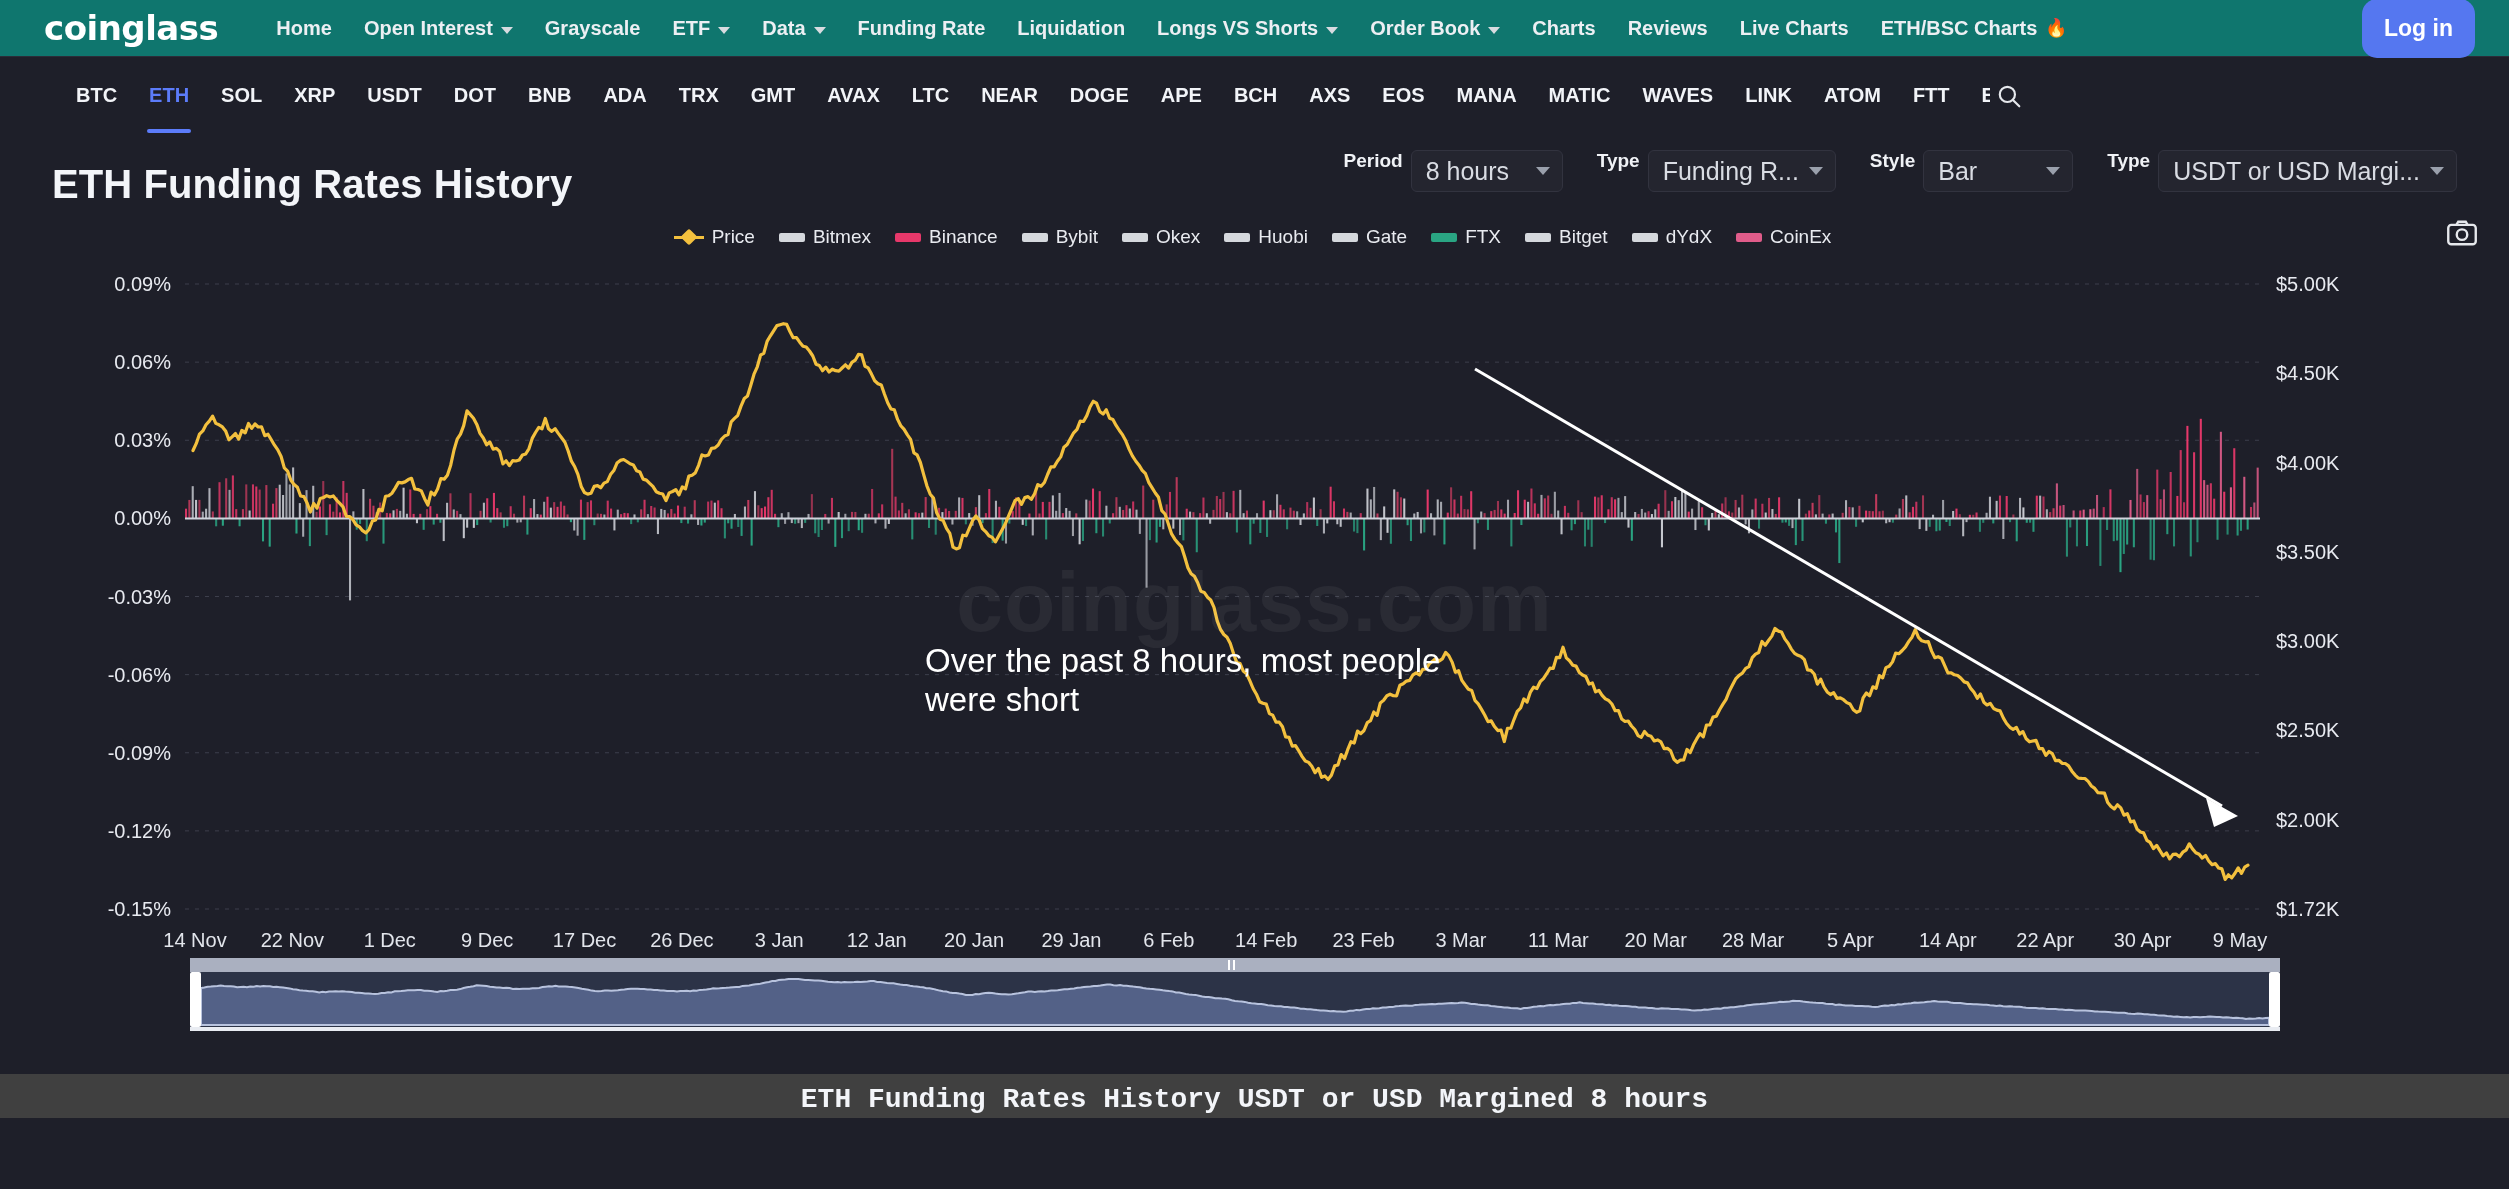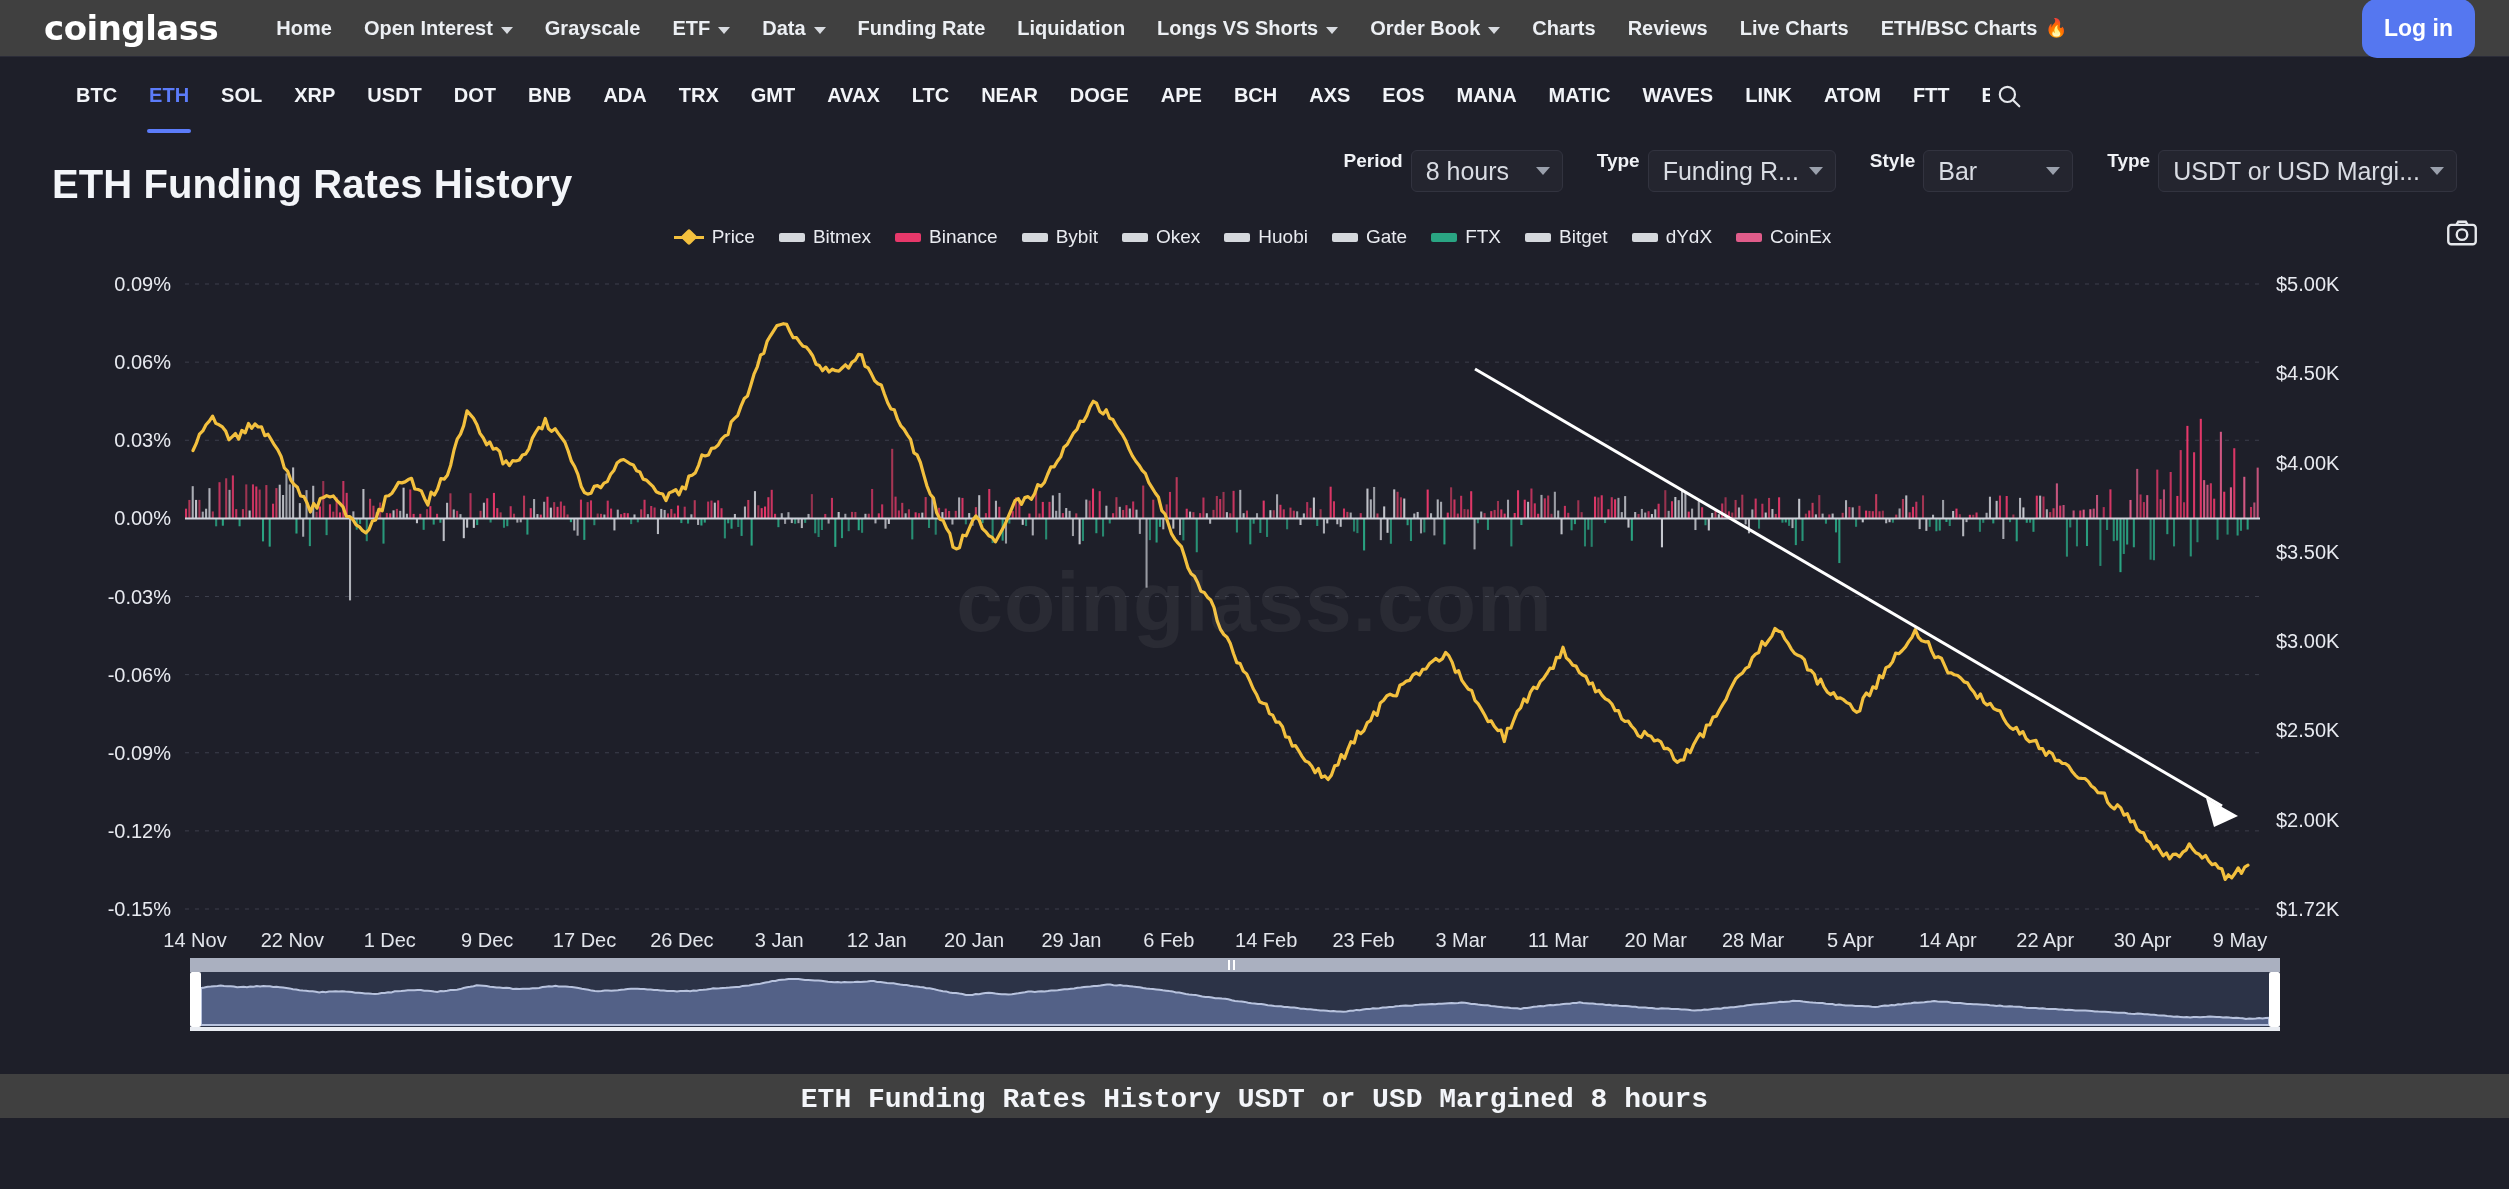--- a/index.html
+++ b/index.html
@@ -6,21 +6,21 @@
   html, body {
     width: 2509px; height: 1189px;
     background: #16161a;
     font-family: "Liberation Sans", sans-serif;
     overflow: hidden;
   }
 
   
   .topnav {
     height: 56px;
-    background: #404040;
+    background: #0f766e;
     display: flex;
     align-items: center;
     padding: 0 34px 0 44px;
     position: relative;
     z-index: 30;
   }
   .brand {
     font-size: 34px;
     font-weight: 700;
     color: #ffffff;
@@ -1104,18 +1104,19 @@
         <rect x="1233" y="706" width="2" height="10" fill="#ffffff"></rect>
         <rect x="190" y="718" width="2090" height="55" fill="#2c3347"></rect>
         <path id="minipath" fill="#5b6a93" fill-opacity="0.85" stroke="#b8c3de" stroke-width="2" d="M201,771L201.0,734.0L204.3,733.5L207.6,732.8L210.8,732.6L214.1,732.2L217.4,731.9L220.7,731.5L224.0,732.1L227.3,732.2L230.5,732.3L233.8,732.6L237.1,733.2L240.4,733.0L243.7,732.8L247.0,733.2L250.2,732.6L253.5,732.7L256.8,732.1L260.1,732.4L263.4,732.1L266.7,732.3L269.9,732.3L273.2,732.9L276.5,732.8L279.8,733.2L283.1,733.6L286.3,734.0L289.6,734.4L292.9,735.3L296.2,735.5L299.5,736.2L302.8,736.5L306.0,736.7L309.3,737.3L312.6,737.3L315.9,737.8L319.2,738.4L322.5,737.8L325.7,738.2L329.0,737.5L332.3,737.4L335.6,737.3L338.9,737.4L342.1,737.3L345.4,737.6L348.7,737.8L352.0,738.1L355.3,738.8L358.6,738.8L361.8,739.0L365.1,739.4L368.4,739.5L371.7,739.8L375.0,739.9L378.3,739.7L381.5,739.1L384.8,739.0L388.1,738.2L391.4,738.4L394.7,737.3L398.0,737.3L401.2,737.1L404.5,736.7L407.8,736.3L411.1,736.3L414.4,736.3L417.6,736.1L420.9,736.0L424.2,736.8L427.5,736.8L430.8,736.9L434.1,737.5L437.3,737.9L440.6,737.0L443.9,737.2L447.2,736.8L450.5,736.0L453.8,736.1L457.0,735.8L460.3,735.1L463.6,734.0L466.9,733.2L470.2,732.8L473.5,732.2L476.7,731.2L480.0,731.4L483.3,731.7L486.6,732.1L489.9,732.8L493.1,733.1L496.4,733.6L499.7,733.4L503.0,733.9L506.3,733.8L509.6,734.1L512.8,735.0L516.1,734.8L519.4,735.1L522.7,734.7L526.0,734.8L529.3,734.7L532.5,734.3L535.8,734.3L539.1,733.9L542.4,733.1L545.7,732.7L548.9,732.3L552.2,732.4L555.5,731.7L558.8,732.4L562.1,732.6L565.4,732.4L568.6,732.8L571.9,733.1L575.2,733.4L578.5,734.0L581.8,734.8L585.1,735.2L588.3,735.7L591.6,736.6L594.9,737.0L598.2,737.2L601.5,737.1L604.8,736.6L608.0,736.5L611.3,736.7L614.6,736.4L617.9,736.3L621.2,735.7L624.4,735.5L627.7,734.9L631.0,734.7L634.3,734.7L637.6,734.8L640.9,735.0L644.1,735.0L647.4,735.5L650.7,735.6L654.0,736.1L657.3,736.1L660.6,736.4L663.8,736.6L667.1,737.0L670.4,737.1L673.7,737.1L677.0,737.6L680.3,737.1L683.5,737.0L686.8,736.8L690.1,737.2L693.4,736.6L696.7,736.8L699.9,735.9L703.2,735.8L706.5,735.6L709.8,735.1L713.1,734.3L716.4,734.4L719.6,734.3L722.9,733.9L726.2,733.8L729.5,733.6L732.8,733.2L736.1,733.0L739.3,732.9L742.6,731.9L745.9,731.7L749.2,731.5L752.5,730.8L755.7,730.3L759.0,730.1L762.3,729.3L765.6,728.5L768.9,728.0L772.2,727.1L775.4,727.0L778.7,726.1L782.0,725.7L785.3,725.4L788.6,725.0L791.9,724.9L795.1,724.9L798.4,724.9L801.7,725.4L805.0,725.9L808.3,725.9L811.6,726.2L814.8,726.5L818.1,726.5L821.4,726.8L824.7,727.2L828.0,727.8L831.2,727.9L834.5,728.3L837.8,728.0L841.1,728.4L844.4,728.1L847.7,728.3L850.9,728.3L854.2,728.1L857.5,727.8L860.8,728.1L864.1,727.7L867.4,727.5L870.6,727.1L873.9,727.1L877.2,727.9L880.5,728.1L883.8,728.5L887.1,729.0L890.3,729.2L893.6,729.3L896.9,729.9L900.2,730.6L903.5,731.0L906.7,731.1L910.0,731.8L913.3,732.2L916.6,732.5L919.9,732.9L923.2,733.2L926.4,734.2L929.7,734.3L933.0,734.9L936.3,735.8L939.6,736.6L942.9,737.2L946.1,737.4L949.4,738.5L952.7,739.0L956.0,739.1L959.3,739.6L962.5,740.0L965.8,741.0L969.1,741.1L972.4,741.0L975.7,740.1L979.0,740.2L982.2,739.6L985.5,739.1L988.8,738.7L992.1,739.0L995.4,739.6L998.7,739.9L1001.9,740.2L1005.2,740.3L1008.5,740.6L1011.8,740.2L1015.1,739.7L1018.4,739.3L1021.6,738.7L1024.9,738.2L1028.2,737.6L1031.5,737.5L1034.8,737.9L1038.0,737.4L1041.3,737.3L1044.6,737.5L1047.9,737.1L1051.2,736.5L1054.5,736.6L1057.7,736.3L1061.0,735.7L1064.3,735.2L1067.6,735.2L1070.9,734.8L1074.2,734.5L1077.4,733.8L1080.7,733.6L1084.0,733.1L1087.3,732.7L1090.6,732.5L1093.9,731.9L1097.1,731.9L1100.4,731.5L1103.7,730.9L1107.0,730.5L1110.3,730.6L1113.5,731.2L1116.8,731.4L1120.1,731.1L1123.4,731.7L1126.7,731.8L1130.0,732.2L1133.2,732.6L1136.5,732.9L1139.8,733.3L1143.1,733.9L1146.4,734.4L1149.7,734.8L1152.9,735.1L1156.2,735.4L1159.5,735.7L1162.8,736.3L1166.1,736.7L1169.3,737.1L1172.6,737.4L1175.9,738.4L1179.2,738.6L1182.5,739.3L1185.8,740.0L1189.0,740.4L1192.3,740.7L1195.6,740.9L1198.9,741.7L1202.2,742.5L1205.5,742.9L1208.7,743.1L1212.0,743.5L1215.3,744.2L1218.6,744.2L1221.9,744.6L1225.2,744.8L1228.4,745.3L1231.7,746.3L1235.0,746.9L1238.3,747.3L1241.6,747.5L1244.8,747.9L1248.1,748.7L1251.4,749.3L1254.7,749.4L1258.0,749.9L1261.3,750.1L1264.5,750.6L1267.8,751.2L1271.1,751.6L1274.4,752.1L1277.7,752.2L1281.0,752.3L1284.2,753.0L1287.5,753.1L1290.8,753.6L1294.1,753.6L1297.4,753.9L1300.7,754.7L1303.9,754.7L1307.2,755.3L1310.5,755.3L1313.8,755.7L1317.1,756.1L1320.3,756.4L1323.6,756.5L1326.9,756.8L1330.2,757.3L1333.5,756.9L1336.8,757.6L1340.0,757.5L1343.3,757.7L1346.6,757.4L1349.9,756.8L1353.2,756.7L1356.5,755.9L1359.7,756.2L1363.0,755.6L1366.3,755.0L1369.6,755.1L1372.9,754.2L1376.1,754.4L1379.4,754.2L1382.7,753.6L1386.0,753.5L1389.3,752.9L1392.6,753.1L1395.8,752.2L1399.1,752.0L1402.4,751.7L1405.7,751.6L1409.0,751.7L1412.3,751.7L1415.5,750.9L1418.8,750.8L1422.1,750.6L1425.4,750.6L1428.7,750.2L1432.0,750.0L1435.2,750.2L1438.5,749.8L1441.8,749.8L1445.1,749.4L1448.4,749.2L1451.6,749.0L1454.9,749.2L1458.2,749.0L1461.5,748.6L1464.8,748.8L1468.1,749.3L1471.3,750.0L1474.6,749.9L1477.9,750.6L1481.2,750.9L1484.5,751.2L1487.8,751.3L1491.0,752.0L1494.3,752.3L1497.6,752.7L1500.9,753.1L1504.2,753.6L1507.5,753.5L1510.7,753.9L1514.0,754.2L1517.3,754.2L1520.6,755.0L1523.9,754.1L1527.1,754.0L1530.4,753.4L1533.7,752.8L1537.0,752.6L1540.3,751.9L1543.6,752.2L1546.8,751.4L1550.1,751.1L1553.4,751.2L1556.7,750.7L1560.0,750.5L1563.3,750.1L1566.5,749.7L1569.8,749.7L1573.1,748.9L1576.4,749.0L1579.7,748.2L1582.9,749.0L1586.2,749.2L1589.5,749.5L1592.8,749.6L1596.1,750.0L1599.4,750.2L1602.6,750.3L1605.9,750.9L1609.2,750.8L1612.5,751.4L1615.8,751.3L1619.1,751.7L1622.3,751.9L1625.6,752.0L1628.9,752.3L1632.2,752.8L1635.5,752.8L1638.8,753.4L1642.0,753.6L1645.3,753.5L1648.6,753.9L1651.9,754.1L1655.2,754.6L1658.4,754.7L1661.7,754.3L1665.0,754.6L1668.3,754.6L1671.6,755.0L1674.9,754.9L1678.1,755.0L1681.4,755.5L1684.7,755.5L1688.0,755.7L1691.3,756.3L1694.6,756.5L1697.8,756.3L1701.1,756.3L1704.4,755.6L1707.7,755.8L1711.0,755.2L1714.3,754.8L1717.5,754.4L1720.8,754.7L1724.1,753.8L1727.4,753.8L1730.7,753.2L1733.9,753.2L1737.2,752.7L1740.5,752.3L1743.8,752.0L1747.1,751.3L1750.4,750.9L1753.6,750.5L1756.9,750.2L1760.2,750.1L1763.5,749.7L1766.8,749.6L1770.1,749.0L1773.3,748.7L1776.6,748.6L1779.9,747.8L1783.2,748.1L1786.5,747.7L1789.7,747.4L1793.0,746.8L1796.3,747.0L1799.6,747.1L1802.9,747.6L1806.2,747.9L1809.4,748.3L1812.7,748.6L1816.0,748.8L1819.3,748.9L1822.6,749.1L1825.9,749.8L1829.1,749.9L1832.4,750.1L1835.7,750.9L1839.0,750.5L1842.3,751.1L1845.6,751.4L1848.8,751.6L1852.1,751.5L1855.4,751.9L1858.7,751.9L1862.0,752.0L1865.2,752.2L1868.5,752.3L1871.8,752.7L1875.1,752.9L1878.4,752.8L1881.7,751.9L1884.9,751.5L1888.2,751.7L1891.5,751.1L1894.8,751.2L1898.1,750.2L1901.4,750.4L1904.6,749.7L1907.9,749.6L1911.2,749.3L1914.5,748.6L1917.8,748.7L1921.1,748.4L1924.3,748.2L1927.6,747.8L1930.9,747.5L1934.2,746.9L1937.5,747.5L1940.7,747.7L1944.0,747.8L1947.3,747.8L1950.6,748.5L1953.9,749.0L1957.2,748.9L1960.4,749.0L1963.7,749.5L1967.0,750.0L1970.3,750.0L1973.6,750.2L1976.9,750.2L1980.1,750.4L1983.4,750.7L1986.7,750.8L1990.0,751.2L1993.3,751.4L1996.5,751.9L1999.8,751.6L2003.1,752.2L2006.4,752.4L2009.7,752.3L2013.0,752.6L2016.2,752.7L2019.5,752.8L2022.8,753.3L2026.1,753.7L2029.4,754.0L2032.7,754.1L2035.9,754.0L2039.2,754.5L2042.5,754.3L2045.8,754.8L2049.1,755.0L2052.4,755.0L2055.6,754.9L2058.9,755.5L2062.2,755.5L2065.5,756.0L2068.8,755.7L2072.0,755.9L2075.3,756.4L2078.6,756.4L2081.9,756.6L2085.2,756.6L2088.5,756.8L2091.7,757.1L2095.0,757.4L2098.3,757.6L2101.6,757.7L2104.9,757.7L2108.2,757.9L2111.4,758.2L2114.7,758.4L2118.0,758.7L2121.3,758.7L2124.6,758.7L2127.9,759.4L2131.1,759.7L2134.4,759.9L2137.7,759.6L2141.0,759.8L2144.3,760.3L2147.5,760.2L2150.8,760.8L2154.1,760.7L2157.4,761.3L2160.7,761.5L2164.0,761.6L2167.2,762.1L2170.5,762.3L2173.8,762.7L2177.1,762.5L2180.4,762.9L2183.7,763.3L2186.9,763.0L2190.2,763.5L2193.5,763.1L2196.8,763.1L2200.1,763.3L2203.3,763.0L2206.6,762.8L2209.9,762.4L2213.2,762.7L2216.5,763.0L2219.8,763.1L2223.0,763.4L2226.3,763.2L2229.6,763.6L2232.9,763.9L2236.2,763.8L2239.5,764.1L2242.7,764.2L2246.0,764.9L2249.3,764.6L2252.6,764.8L2255.9,764.5L2259.2,764.1L2262.4,764.5L2265.7,764.1L2269.0,763.9L2269,771Z"></path>
         <rect x="190" y="718" width="11" height="55" fill="#ffffff" rx="2"></rect>
         <rect x="2269" y="718" width="11" height="55" fill="#ffffff" rx="2"></rect>
         <rect x="190" y="773" width="2090" height="4" fill="#e9ecf2"></rect>
       </g>
     </svg>
 
     <div class="watermark">coinglass.com</div>
+    <div class="annotation">Over the past 8 hours, most people were short</div>
   </div>
 
   <div class="footer-strip">
     <div class="caption">ETH Funding Rates History USDT or USD Margined 8 hours</div>
   </div>
 </div>
 
 </body></html>

